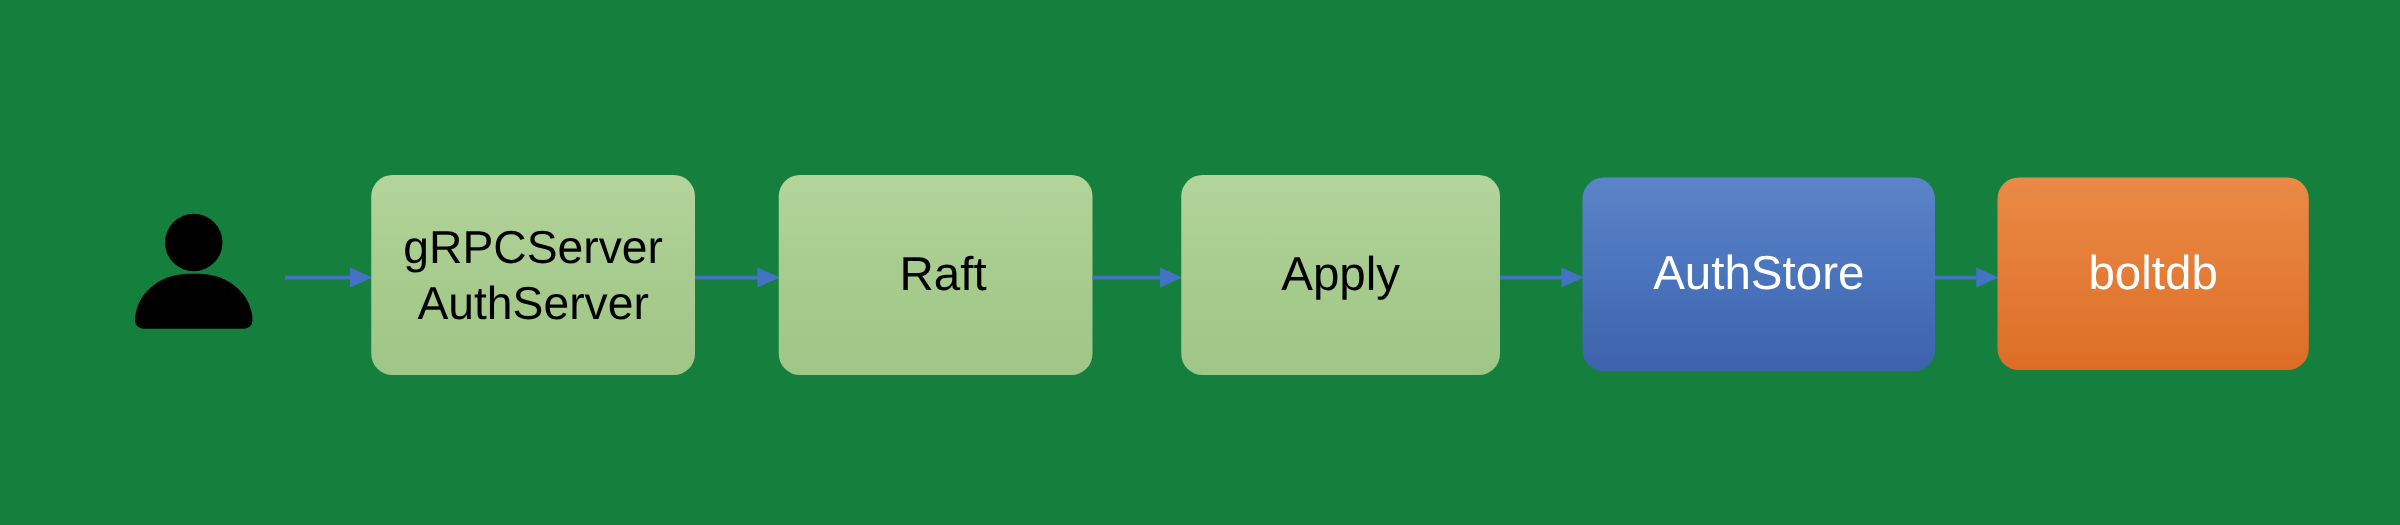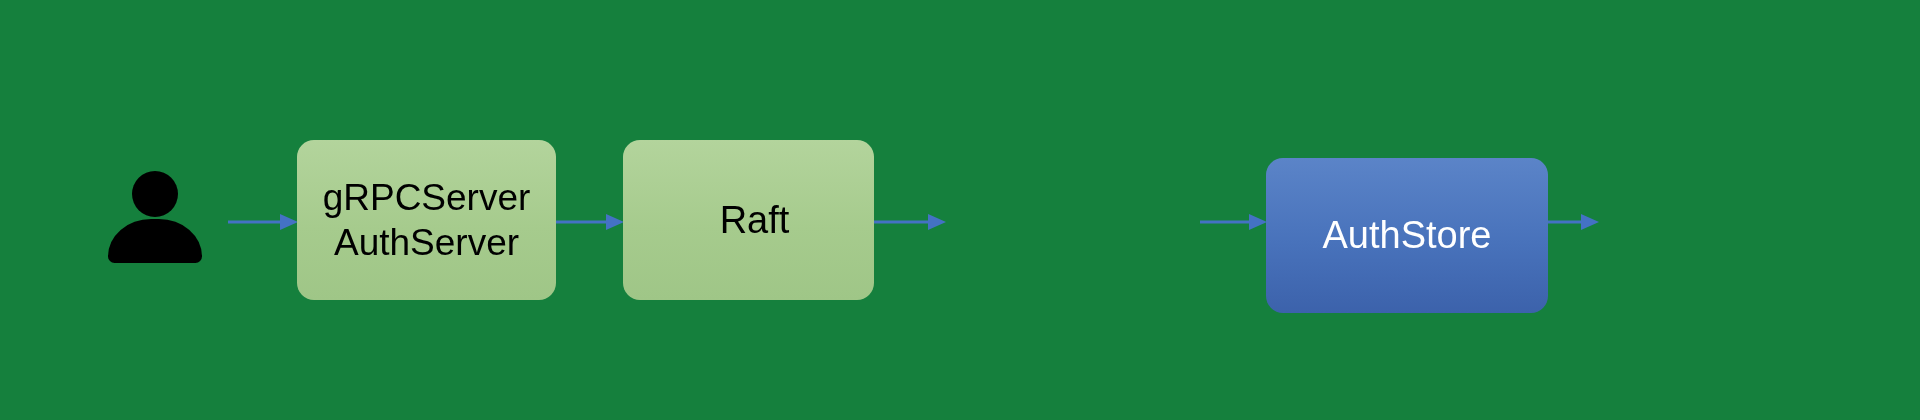--- a/index.html
+++ b/index.html
@@ -69,21 +69,20 @@
     color: #000000;
     font-size: 38px;
     font-weight: 400;
   }
   .node-green.two-line { font-size: 37px; }
   .node-blue {
     background: linear-gradient(180deg, #5b84c8 0%, #4872bb 55%, #3c62ab 100%);
     color: #ffffff;
     font-size: 38px;
     font-weight: 400;
-    margin-top: 16px;
   }
   .node-orange {
     background: linear-gradient(180deg, #ea8a47 0%, #e37b34 55%, #dd6d25 100%);
     color: #ffffff;
     font-size: 38px;
     font-weight: 400;
   }
 
   
   .arrow {
@@ -126,33 +125,39 @@
     <span class="node-label">Raft</span>
   </div>
 
   <div class="arrow" style="left:874px; top:211px; width:72px;">
     <svg width="72" height="22" viewBox="0 0 72 22" aria-hidden="true">
       <line x1="0" y1="11" x2="55" y2="11" stroke="#4472c4" stroke-width="3"></line>
       <polygon points="54,3 72,11 54,19" fill="#4472c4"></polygon>
     </svg>
   </div>
 
+  <div class="node node-green" style="left:945px; top:140px; width:255px; height:160px;">
+    <span class="node-label">Apply</span>
+  </div>
 
   <div class="arrow" style="left:1200px; top:211px; width:67px;">
     <svg width="67" height="22" viewBox="0 0 67 22" aria-hidden="true">
       <line x1="0" y1="11" x2="50" y2="11" stroke="#4472c4" stroke-width="3"></line>
       <polygon points="49,3 67,11 49,19" fill="#4472c4"></polygon>
     </svg>
   </div>
 
   <div class="node node-blue" style="left:1266px; top:142px; width:282px; height:155px;">
     <span class="node-label">AuthStore</span>
   </div>
 
   <div class="arrow" style="left:1548px; top:211px; width:51px;">
     <svg width="51" height="22" viewBox="0 0 51 22" aria-hidden="true">
       <line x1="0" y1="11" x2="34" y2="11" stroke="#4472c4" stroke-width="3"></line>
       <polygon points="33,3 51,11 33,19" fill="#4472c4"></polygon>
     </svg>
   </div>
 
+  <div class="node node-orange" style="left:1598px; top:142px; width:249px; height:154px;">
+    <span class="node-label">boltdb</span>
+  </div>
 
 </div>
 
 </body></html>

